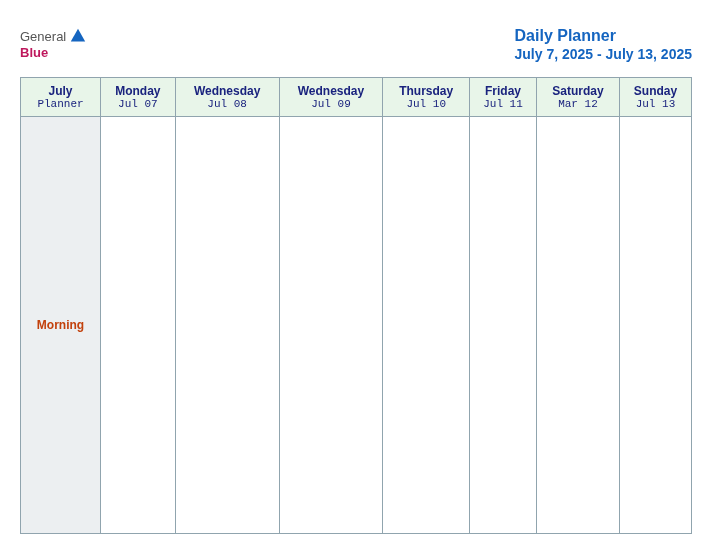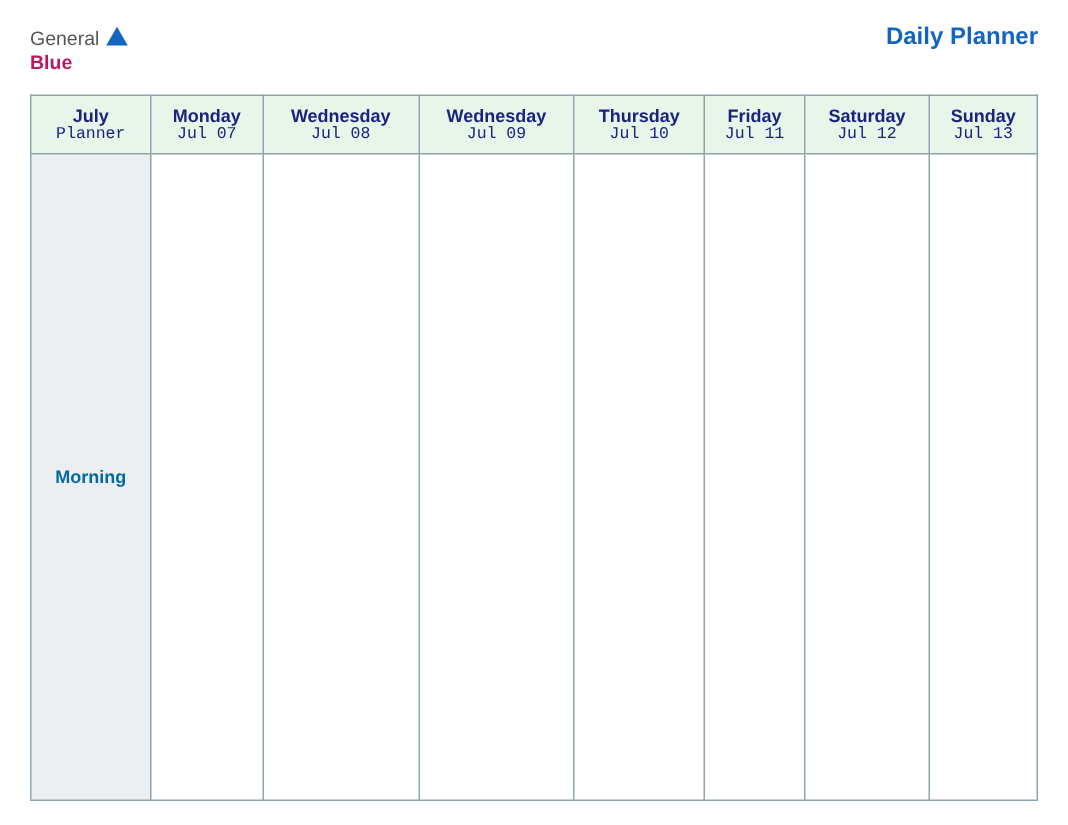--- a/index.html
+++ b/index.html
@@ -7,21 +7,21 @@
       width: 712px;
       height: 550px;
       background: #fff;
       font-family: Arial, sans-serif;
       overflow: hidden;
     }
     .page {
       width: 712px;
       height: 550px;
       background: #fff;
-      padding: 16px 20px 16px 20px;
+      padding: 27px 20px 16px 20px;
       display: flex;
       flex-direction: column;
     }
     .header {
       display: flex;
       justify-content: space-between;
       align-items: flex-start;
       margin-bottom: 14px;
     }
     .logo-area {
@@ -92,21 +92,21 @@
       font-weight: normal;
       color: #1a237e;
       font-family: Liberation Mono, monospace;
     }
     .time-cell {
       background: #eceff1;
       text-align: center;
       vertical-align: middle;
       font-size: 12px;
       font-weight: bold;
-      color: #0369a1;
+      color: #c2410c;
       width: 80px;
       padding: 8px 4px;
     }
     .content-cell {
       background: #fff;
       width: calc((100% - 80px) / 7);
     }
     .planner-table tbody tr {
       height: 110px;
     }
@@ -124,20 +124,21 @@
       <div class="logo-text">
         <span class="logo-general">General</span>
         <svg class="logo-icon" viewBox="0 0 20 20">
           <polygon points="10,2 18,16 2,16" fill="#1565c0"></polygon>
         </svg>
       </div>
       <span class="logo-blue">Blue</span>
     </div>
     <div class="title-area">
       <span class="title-main">Daily Planner</span><br>
+      <span class="title-dates">July 7, 2025 - July 13, 2025</span>
     </div>
   </div>
 
   <table class="planner-table">
     <thead>
       <tr>
         <th class="col-label">
           <span class="day-header-name">July</span>
           <span class="day-header-date">Planner</span>
         </th>
@@ -156,21 +157,21 @@
         <th>
           <span class="day-header-name">Thursday</span>
           <span class="day-header-date">Jul 10</span>
         </th>
         <th>
           <span class="day-header-name">Friday</span>
           <span class="day-header-date">Jul 11</span>
         </th>
         <th>
           <span class="day-header-name">Saturday</span>
-          <span class="day-header-date">Jul 12</span>
+          <span class="day-header-date">Mar 12</span>
         </th>
         <th>
           <span class="day-header-name">Sunday</span>
           <span class="day-header-date">Jul 13</span>
         </th>
       </tr>
     </thead>
     <tbody>
       <tr>
         <td class="time-cell">Morning</td>

